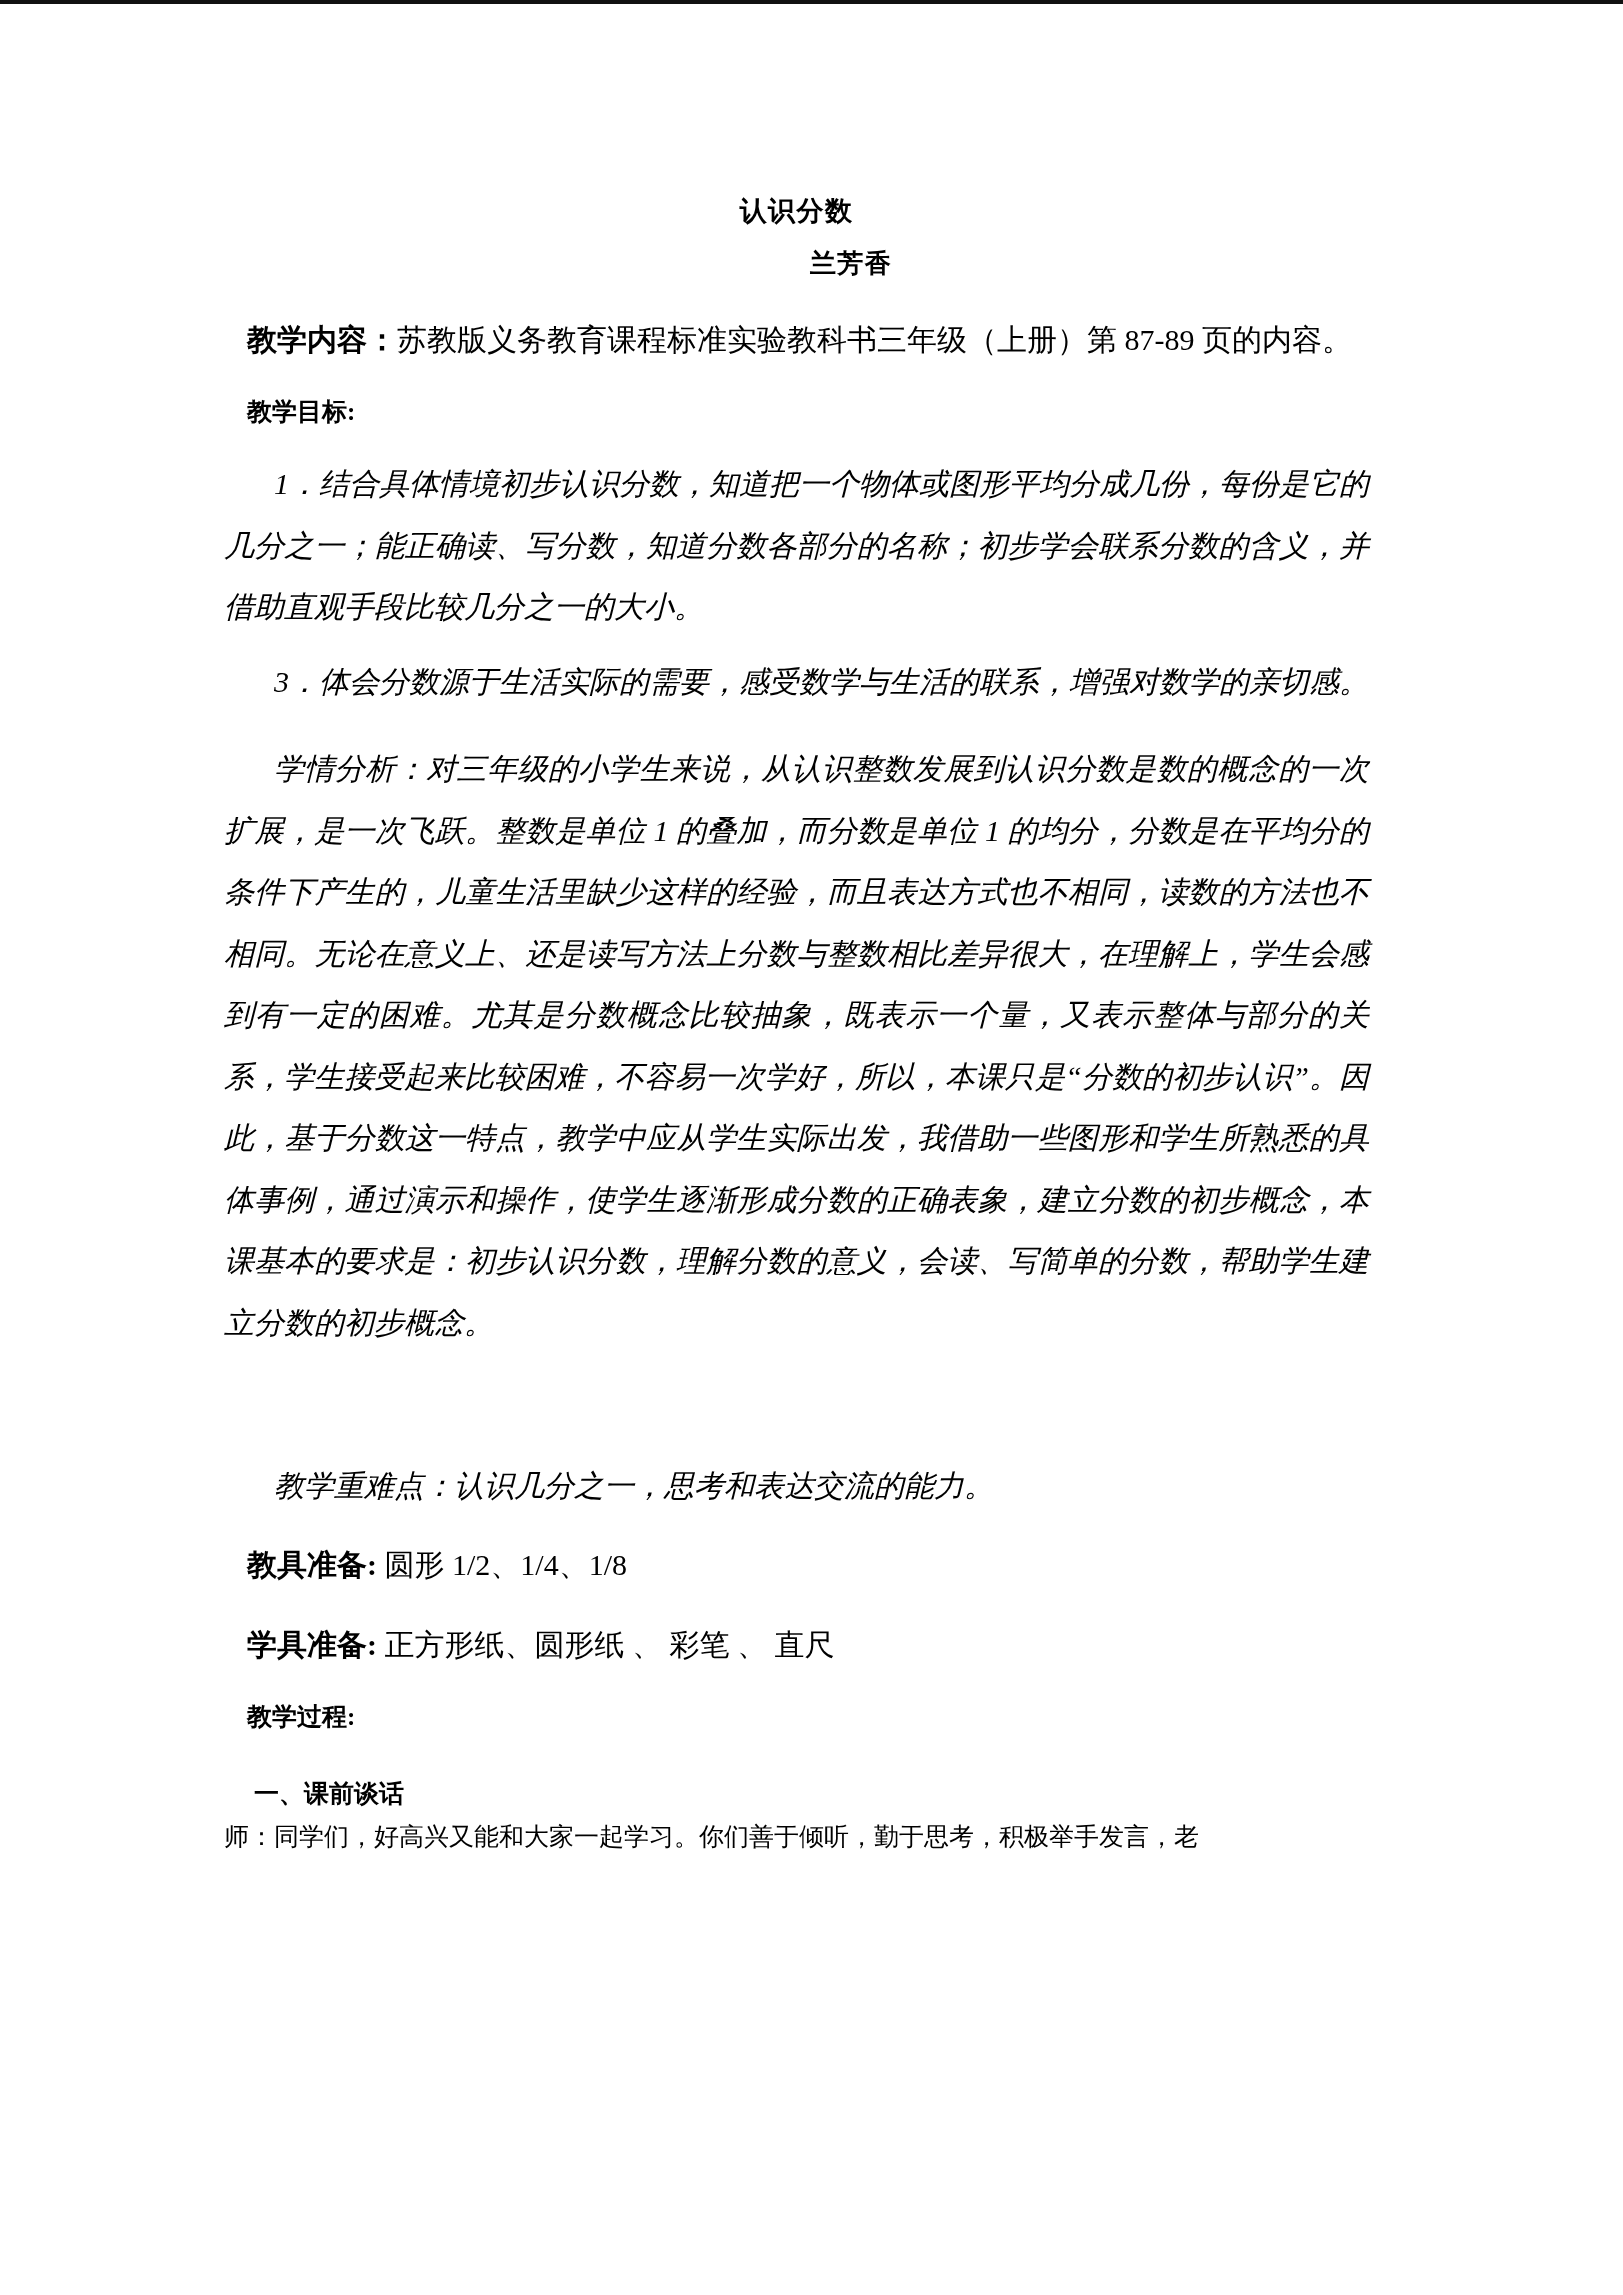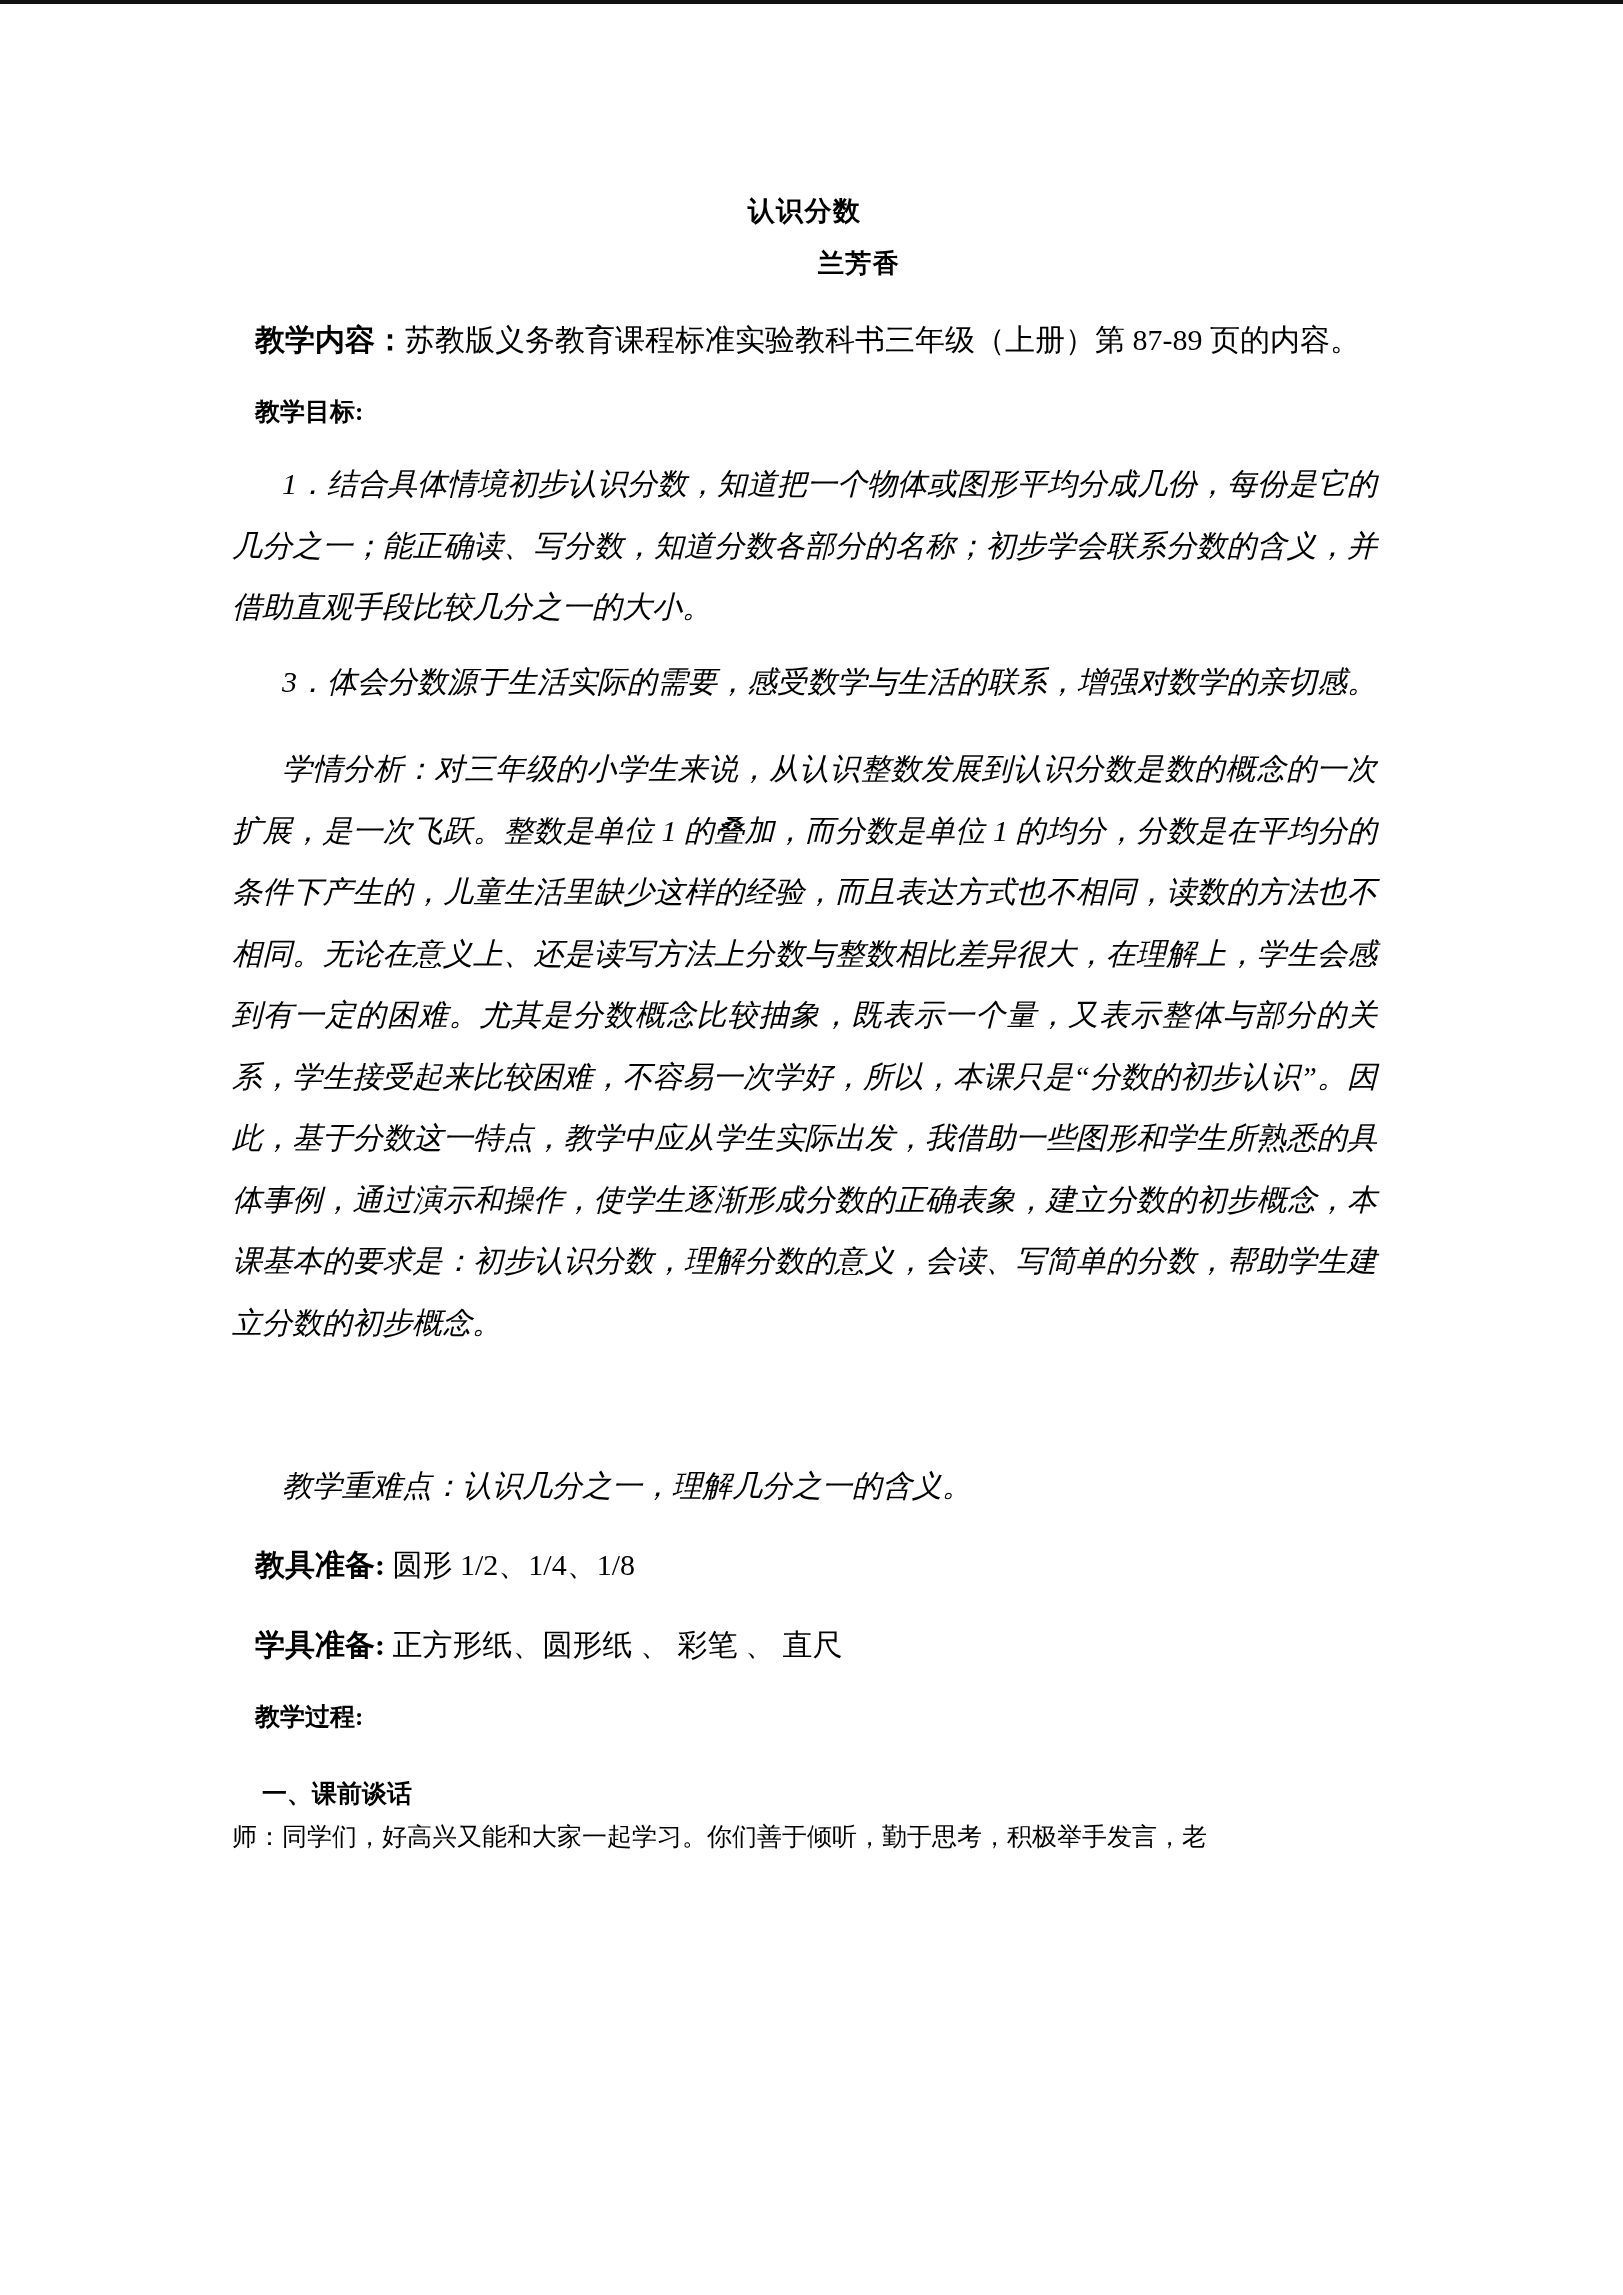--- a/index.html
+++ b/index.html
@@ -13,21 +13,21 @@
     height: 2295px;
     background: #ffffff;
     box-sizing: border-box;
     border-top: 4.1px solid #111111;
     overflow: hidden;
     font-family: "Liberation Serif", "DejaVu Serif", serif;
     color: #000000;
   }
   .content {
     position: absolute;
-    left: 232px;
+    left: 224px;
     top: 191px;
     width: 1145px;
   }
 
   
   .doc-title {
     text-align: center;
     font-size: 27px;
     font-weight: 700;
     letter-spacing: 1.4px;
@@ -108,21 +108,21 @@
 
 
     <p class="p indent2 tight">3．体会分数源于生活实际的需要，感受数学与生活的联系，增强对数学的亲切感。</p>
 
     <div class="gap-m"></div>
 
     <p class="p indent2"><span>学情分析：</span><span>对三年级的小学生来说，从认识整数发展到认识分数是数的概念的一次扩展，是一次飞跃。整数是单位 1 的叠加，而分数是单位 1 的均分，分数是在平均分的条件下产生的，儿童生活里缺少这样的经验，而且表达方式也不相同，读数的方法也不相同。无论在意义上、还是读写方法上分数与整数相比差异很大，在理解上，学生会感到有一定的困难。尤其是分数概念比较抽象，既表示一个量，又表示整体与部分的关系，学生接受起来比较困难，不容易一次学好，所以，本课只是“分数的初步认识”。因此，基于分数这一特点，教学中应从学生实际出发，我借助一些图形和学生所熟悉的具体事例，通过演示和操作，使学生逐渐形成分数的正确表象，建立分数的初步概念，本课基本的要求是：初步认识分数，理解分数的意义，会读、写简单的分数，帮助学生建立分数的初步概念。</span></p>
 
     <div class="gap-xl"></div>
 
-    <p class="p indent2"><span>教学重难点：</span><span>认识几分之一，理解几分之一的含义。</span></p>
+    <p class="p indent2"><span>教学重难点：</span><span>认识几分之一，思考和表达交流的能力。</span></p>
 
     <div class="gap-s"></div>
 
     <p class="p indent1"><span class="lbl-bold">教具准备:</span>&nbsp;<span>圆形 1/2、1/4、1/8</span></p>
 
     <div class="gap-s"></div>
 
     <p class="p indent1"><span class="lbl-bold">学具准备:</span>&nbsp;<span>正方形纸、圆形纸 、 彩笔 、 直尺</span></p>
 
     <div class="gap-s"></div>

